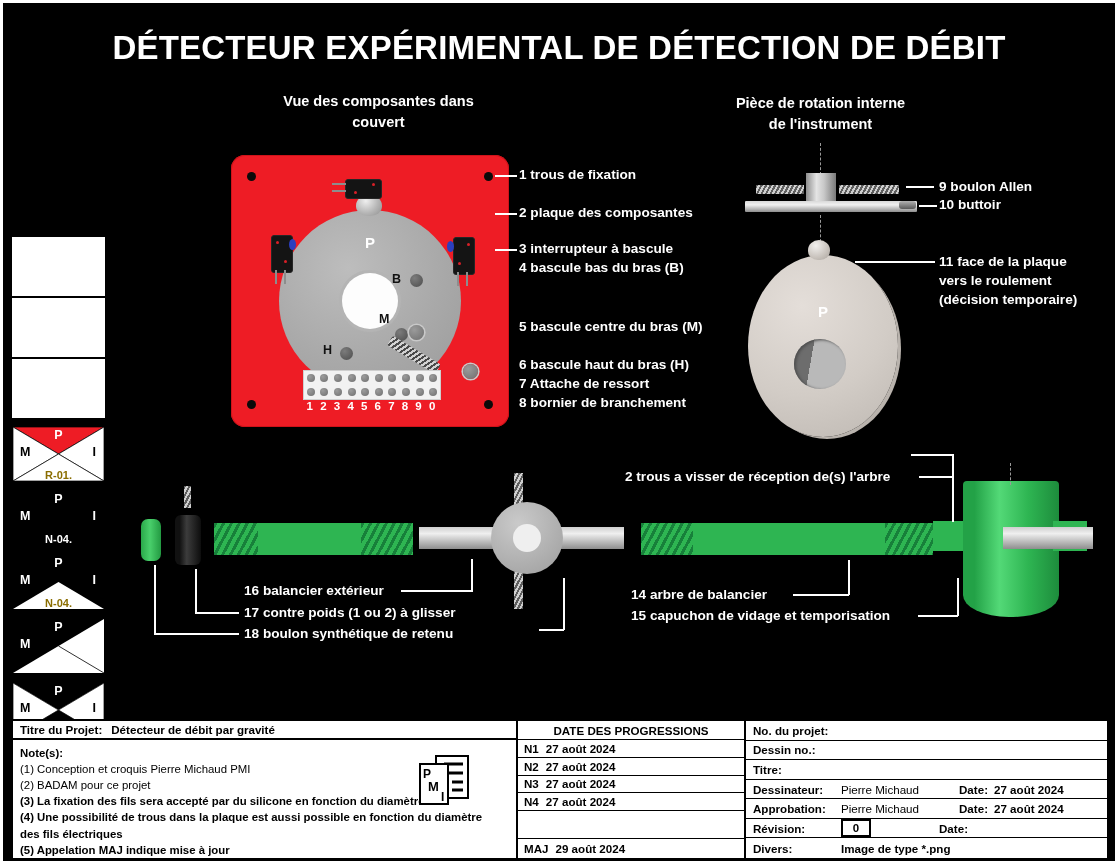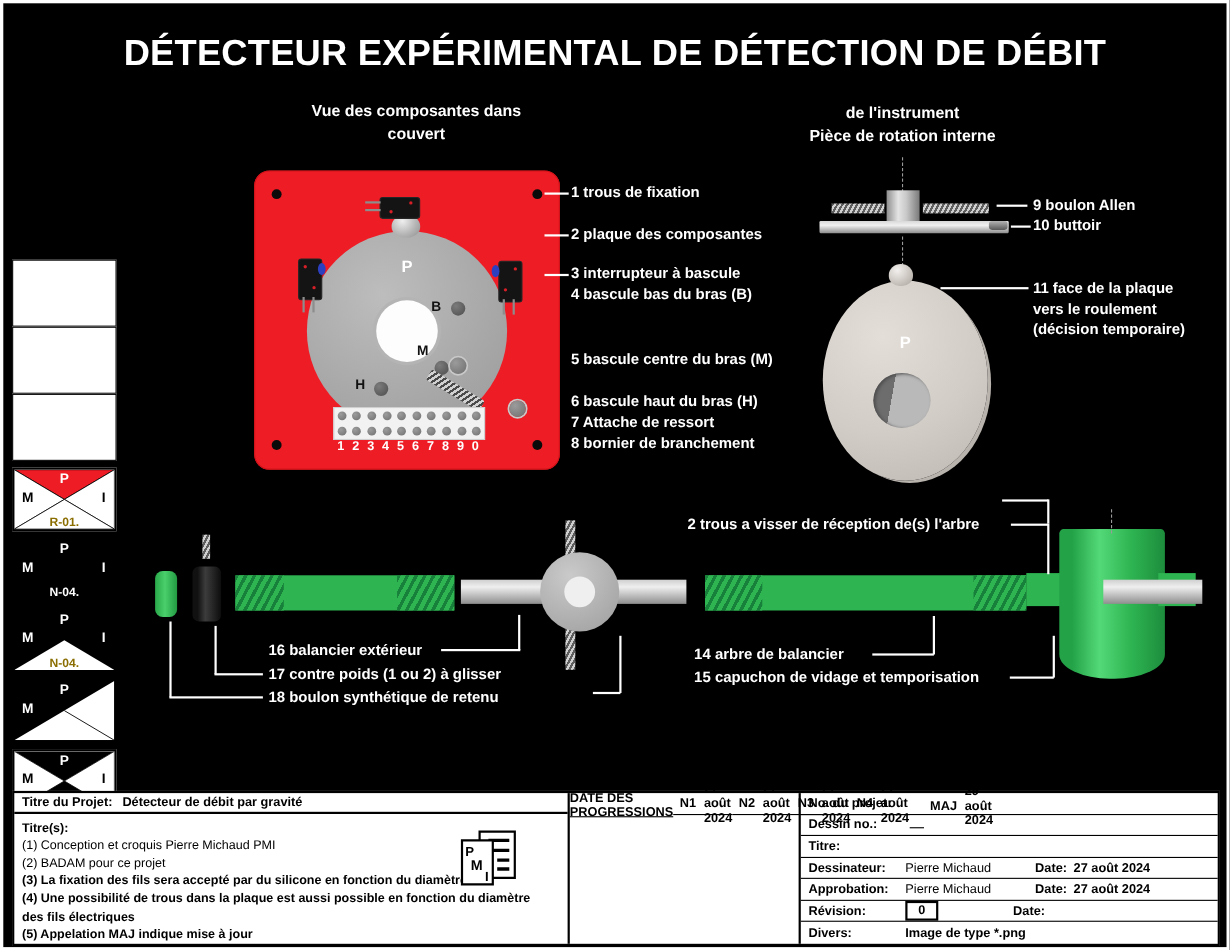--- a/index.html
+++ b/index.html
@@ -139,21 +139,21 @@
   .st-M{position:absolute;left:7px;top:18px;font-size:12.5px;font-weight:bold;}
   .st-I{position:absolute;right:8px;top:18px;font-size:12.5px;font-weight:bold;}
   .st-code{position:absolute;left:0;right:0;bottom:0px;text-align:center;font-size:11px;font-weight:bold;}
 
   
   #tblock{left:8px;top:716px;width:1098px;height:141px;display:flex;
     border:2px solid #000;box-sizing:border-box;background:#fff;}
   #tb-left{width:505px;border-right:2px solid #000;box-sizing:border-box;display:flex;flex-direction:column;}
   #tb-title-row{height:26px;border-bottom:2px solid #000;display:flex;align-items:center;padding-left:7px;box-sizing:border-box;}
   #tb-notes{flex:1;position:relative;padding:5px 7px 0 7px;box-sizing:border-box;}
-  #tb-mid{width:210px;border-right:2px solid #000;box-sizing:border-box;display:flex;flex-direction:row;}
+  #tb-mid{width:228px;border-right:2px solid #000;box-sizing:border-box;display:flex;flex-direction:column;}
   #tb-right{flex:1;display:flex;flex-direction:column;}
   .tb-lab{font-size:11.6px;font-weight:bold;color:#000;}
   .tb-val{font-size:11.6px;color:#000;font-weight:bold;}
   .tb-val-thin{font-size:11.6px;color:#000;}
   .midrow{height:20px;border-bottom:1.6px solid #000;display:flex;align-items:center;padding-left:6px;box-sizing:border-box;gap:7px;}
   .midrow:last-child{border-bottom:none;}
   .midhead{height:21px;border-bottom:1.6px solid #000;display:flex;align-items:center;justify-content:center;}
   .rrow{height:20px;border-bottom:1.6px solid #000;display:flex;align-items:center;padding-left:7px;box-sizing:border-box;gap:6px;}
   .rrow:last-child{border-bottom:none;}
   .rlab{width:82px;flex:none;}
@@ -167,22 +167,22 @@
 
 <div id="sheet">
 
   <div class="abs" id="main-title">DÉTECTEUR EXPÉRIMENTAL DE DÉTECTION DE DÉBIT</div>
 
   <div class="abs section-head" style="left:258px;top:88px;width:235px;">
     <div>Vue des composantes dans</div>
     <div>couvert</div>
   </div>
   <div class="abs section-head" style="left:705px;top:90px;width:225px;">
+    <div>Pièce de rotation interne</div>
     <div>de l'instrument</div>
-    <div>Pièce de rotation interne</div>
   </div>
 
   <div class="abs" id="red-plate">
     <div class="fixhole" style="left:16px;top:17px;"></div>
     <div class="fixhole" style="right:16px;top:17px;"></div>
     <div class="fixhole" style="left:16px;bottom:18px;"></div>
     <div class="fixhole" style="right:16px;bottom:18px;"></div>
 
     <div id="disc">
       <div id="disc-p">P</div>
@@ -427,21 +427,21 @@
   </div>
 
   <div class="abs" id="tblock">
 
     <div id="tb-left">
       <div id="tb-title-row">
         <span class="tb-lab">Titre du Projet:</span>
         <span class="tb-val" style="margin-left:9px;">Détecteur de débit par gravité</span>
       </div>
       <div id="tb-notes">
-        <div class="note-line">Titre(s):</div>
+        <div class="note-line">Note(s):</div>
         <div class="note-line note-thin">(1) Conception et croquis Pierre Michaud PMI</div>
         <div class="note-line note-thin">(2) BADAM pour ce projet</div>
         <div class="note-line">(3) La fixation des fils sera accepté par du silicone en fonction du diamètre</div>
         <div class="note-line">(4) Une possibilité de trous dans la plaque est aussi possible en fonction du  diamètre</div>
         <div class="note-line">     des fils électriques</div>
         <div class="note-line">(5) Appelation MAJ indique mise à jour</div>
 
         <svg id="pmi-logo" viewBox="0 0 56 58">
           <path d="M18 2 H50 V44 H18 Z" fill="#ffffff" stroke="#000" stroke-width="2"></path>
           <line x1="26" y1="10" x2="45" y2="10" stroke="#000" stroke-width="3"></line>

